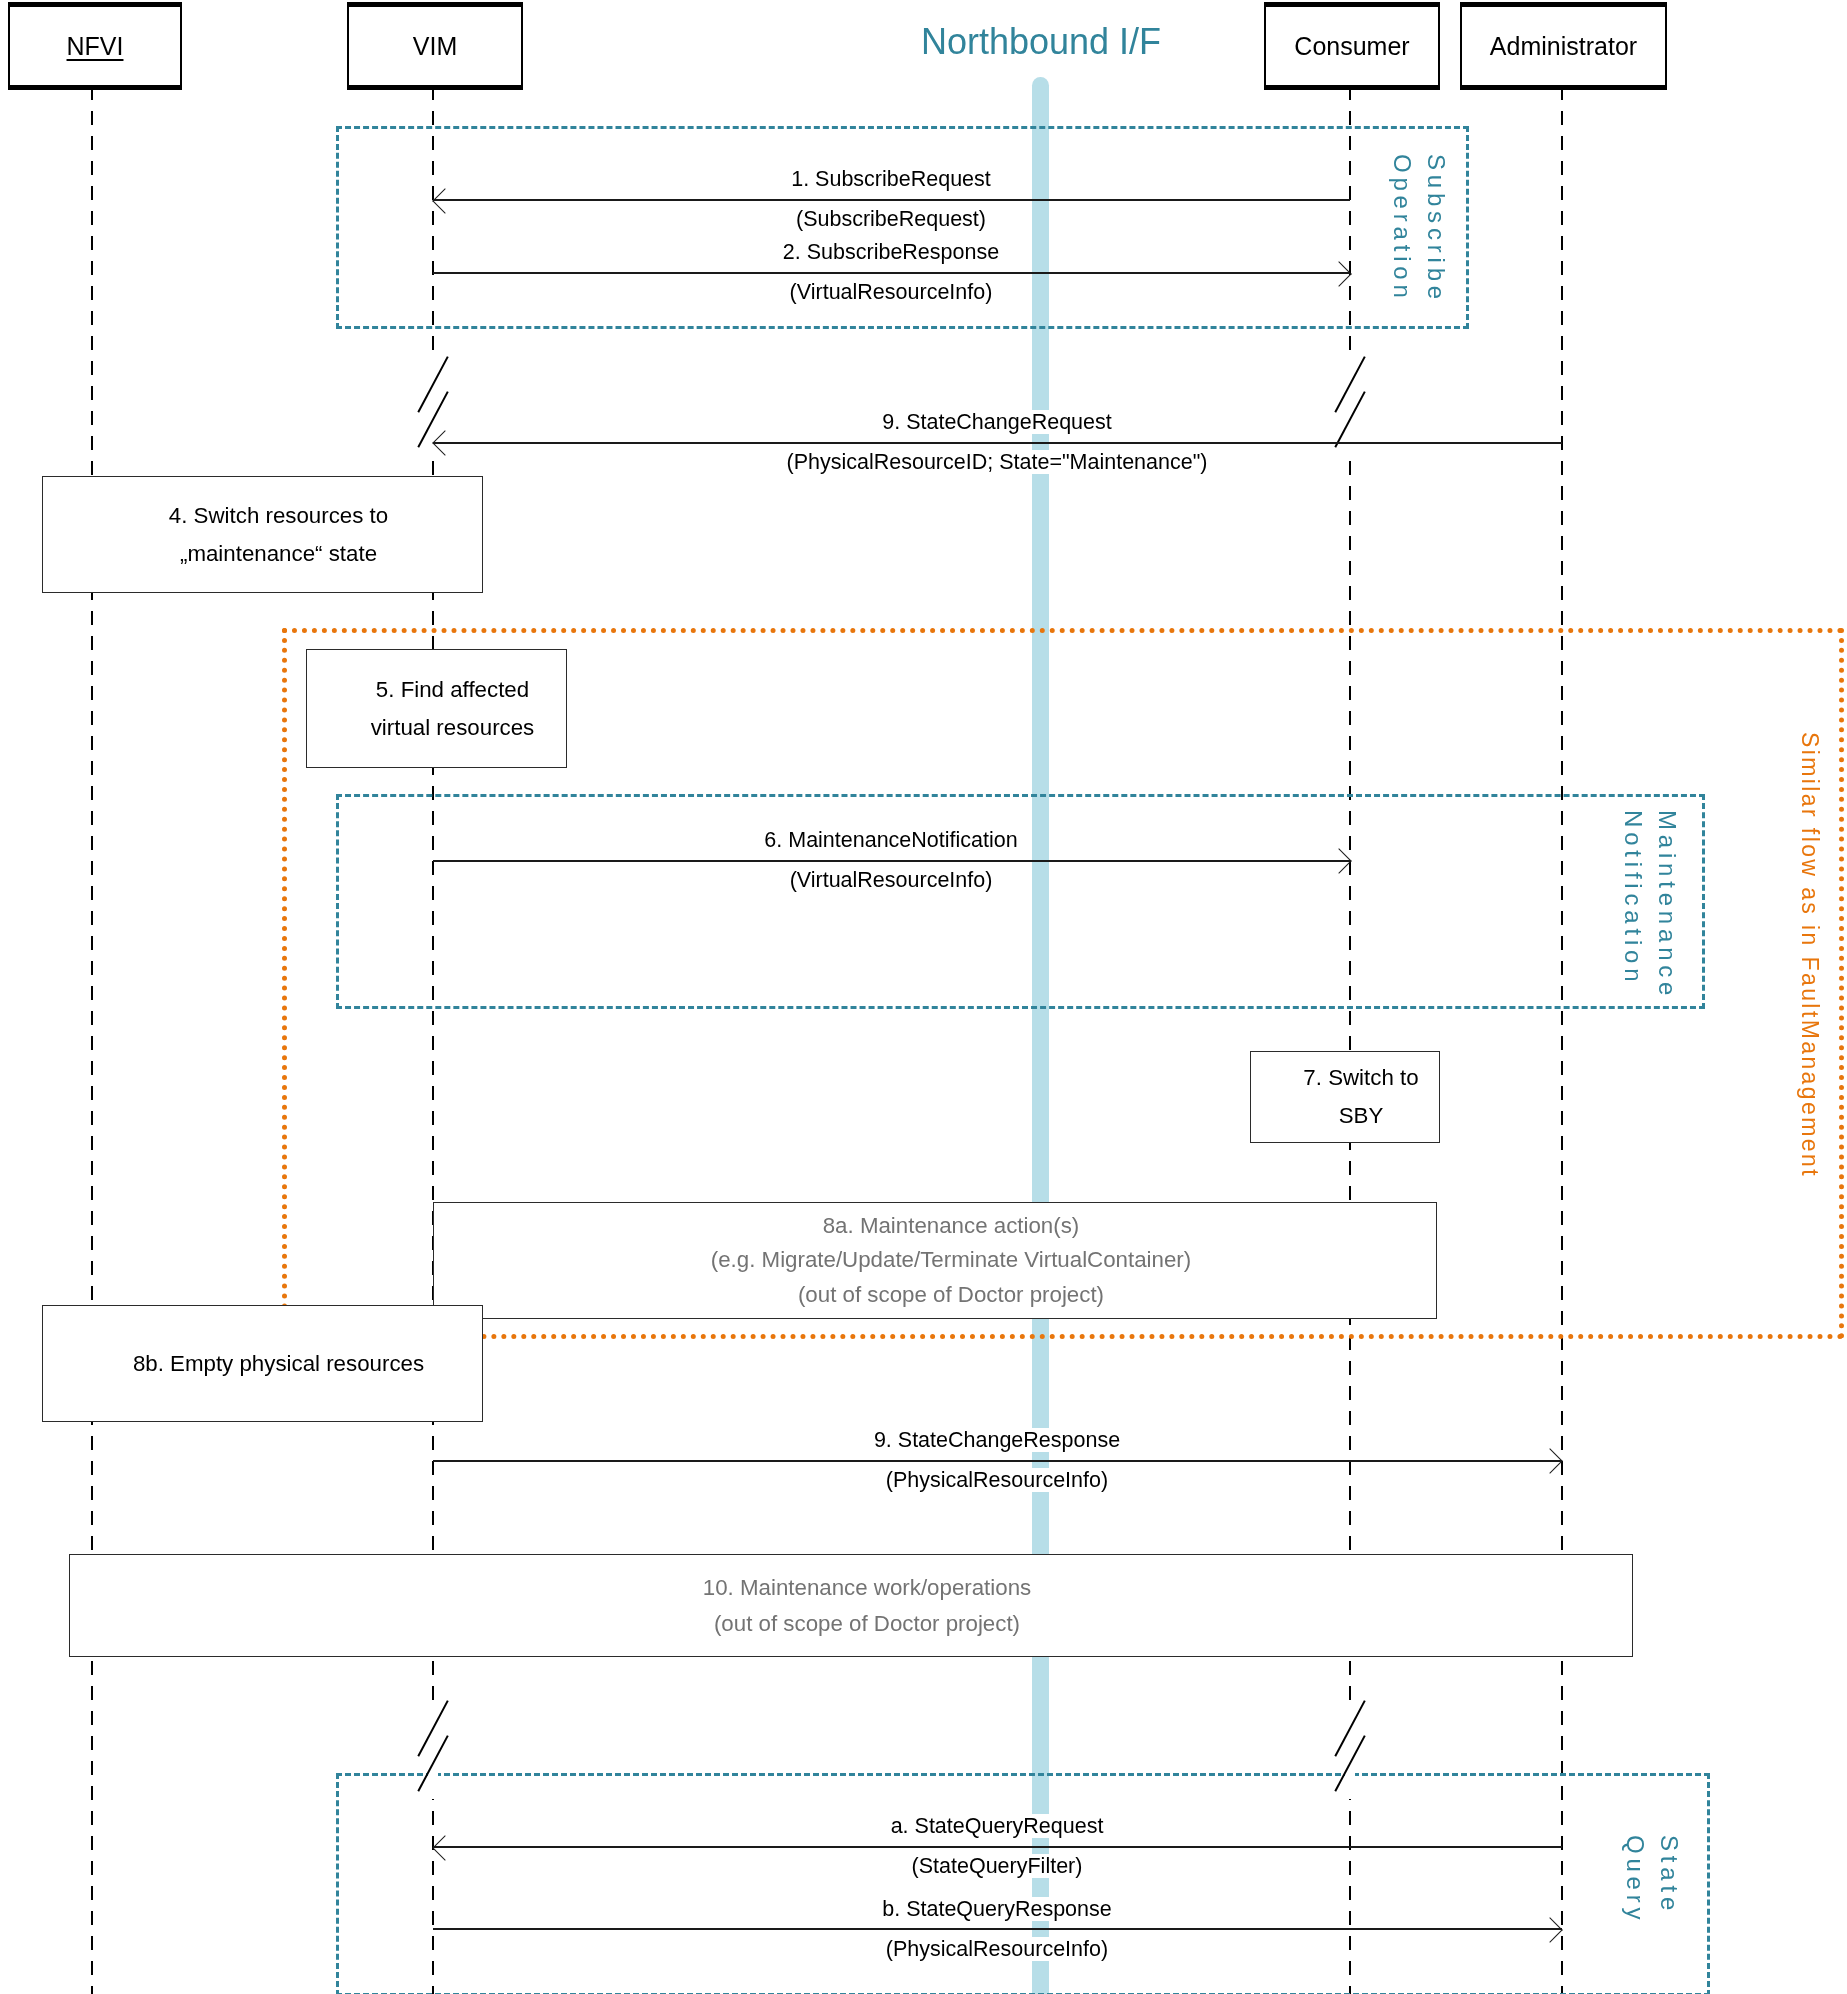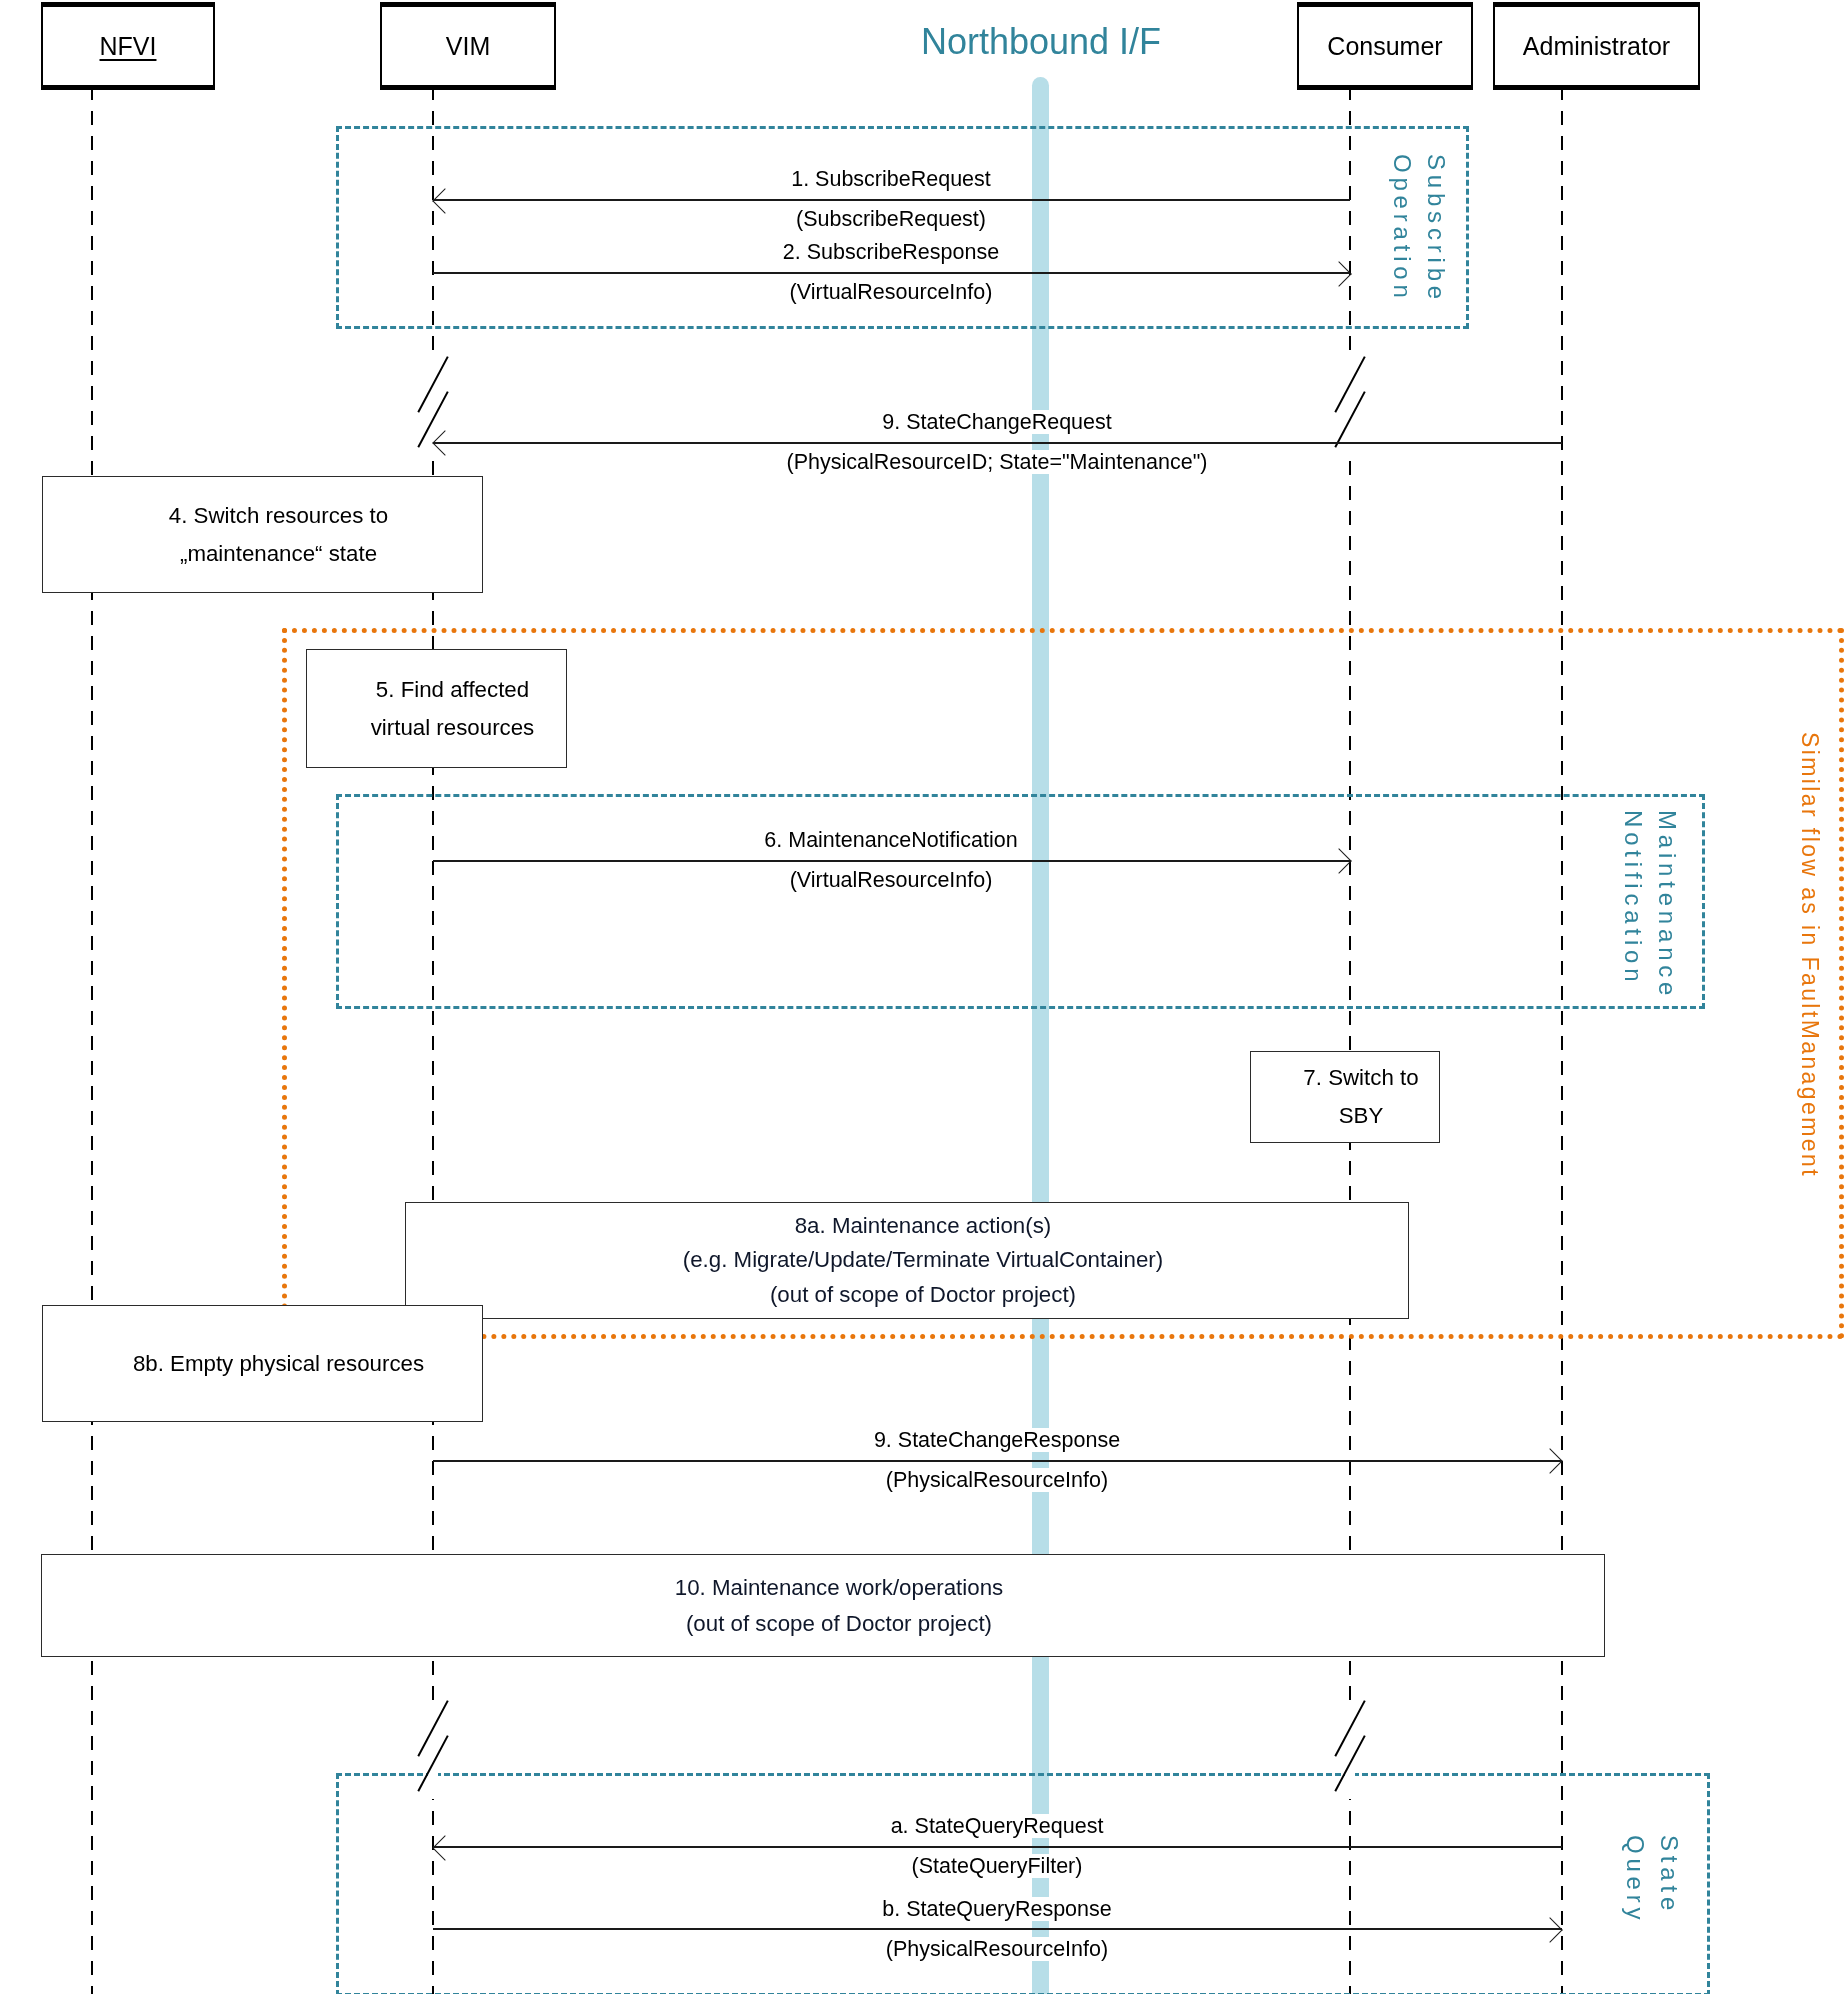--- a/index.html
+++ b/index.html
@@ -9,21 +9,21 @@
     background:#ffffff;
     font-family:"Liberation Sans", sans-serif;
     color:#000;
     overflow:hidden;
   }
   
   .actor-box{
     position:absolute;top:2.4px;height:78px;
     border:2px solid #000;border-top-width:5.2px;border-bottom-width:5.2px;
     background:#fff;display:flex;align-items:center;justify-content:center;
-    font-size:25px;z-index:6;margin-left:33px;
+    font-size:25px;z-index:6;
   }
   .actor-box .u{text-decoration:underline;text-underline-offset:4px;text-decoration-thickness:2.4px;}
   
   .lifeline{
     position:absolute;width:2px;top:86px;height:1933px;
     background:repeating-linear-gradient(to bottom,#000 0 13.6px,transparent 13.6px 25px);
     z-index:1;
   }
   
   .nb-line{
@@ -43,21 +43,21 @@
     font-size:24px;letter-spacing:4.8px;line-height:1.42;
     color:#31849B;z-index:3;
   }
   .vlabel.orange{color:#E8760C;letter-spacing:2.4px;font-size:23px;}
   
   .act{
     position:absolute;box-sizing:border-box;background:#fff;border:1.6px solid #2b2b2b;
     display:flex;align-items:center;justify-content:center;text-align:center;
     font-size:22.3px;line-height:1.7;white-space:pre-line;z-index:5;padding-left:32px;
   }
-  .act.gray{color:#0f172a;}
+  .act.gray{color:#737373;margin-left:28px;}
   
   .msg-line{position:absolute;height:1.6px;background:#1a1a1a;z-index:8;}
   .chev{position:absolute;width:17px;height:17px;z-index:8;background:transparent;}
   .chev.right{border-top:1.6px solid #1a1a1a;border-right:1.6px solid #1a1a1a;transform:rotate(45deg);}
   .chev.left{border-top:1.6px solid #1a1a1a;border-left:1.6px solid #1a1a1a;transform:rotate(-45deg);}
   .msg-label{
     position:absolute;transform:translateX(-50%);text-align:center;
     font-size:21.5px;white-space:nowrap;z-index:9;
   }
   .msg-label .row{height:26px;line-height:26px;}

